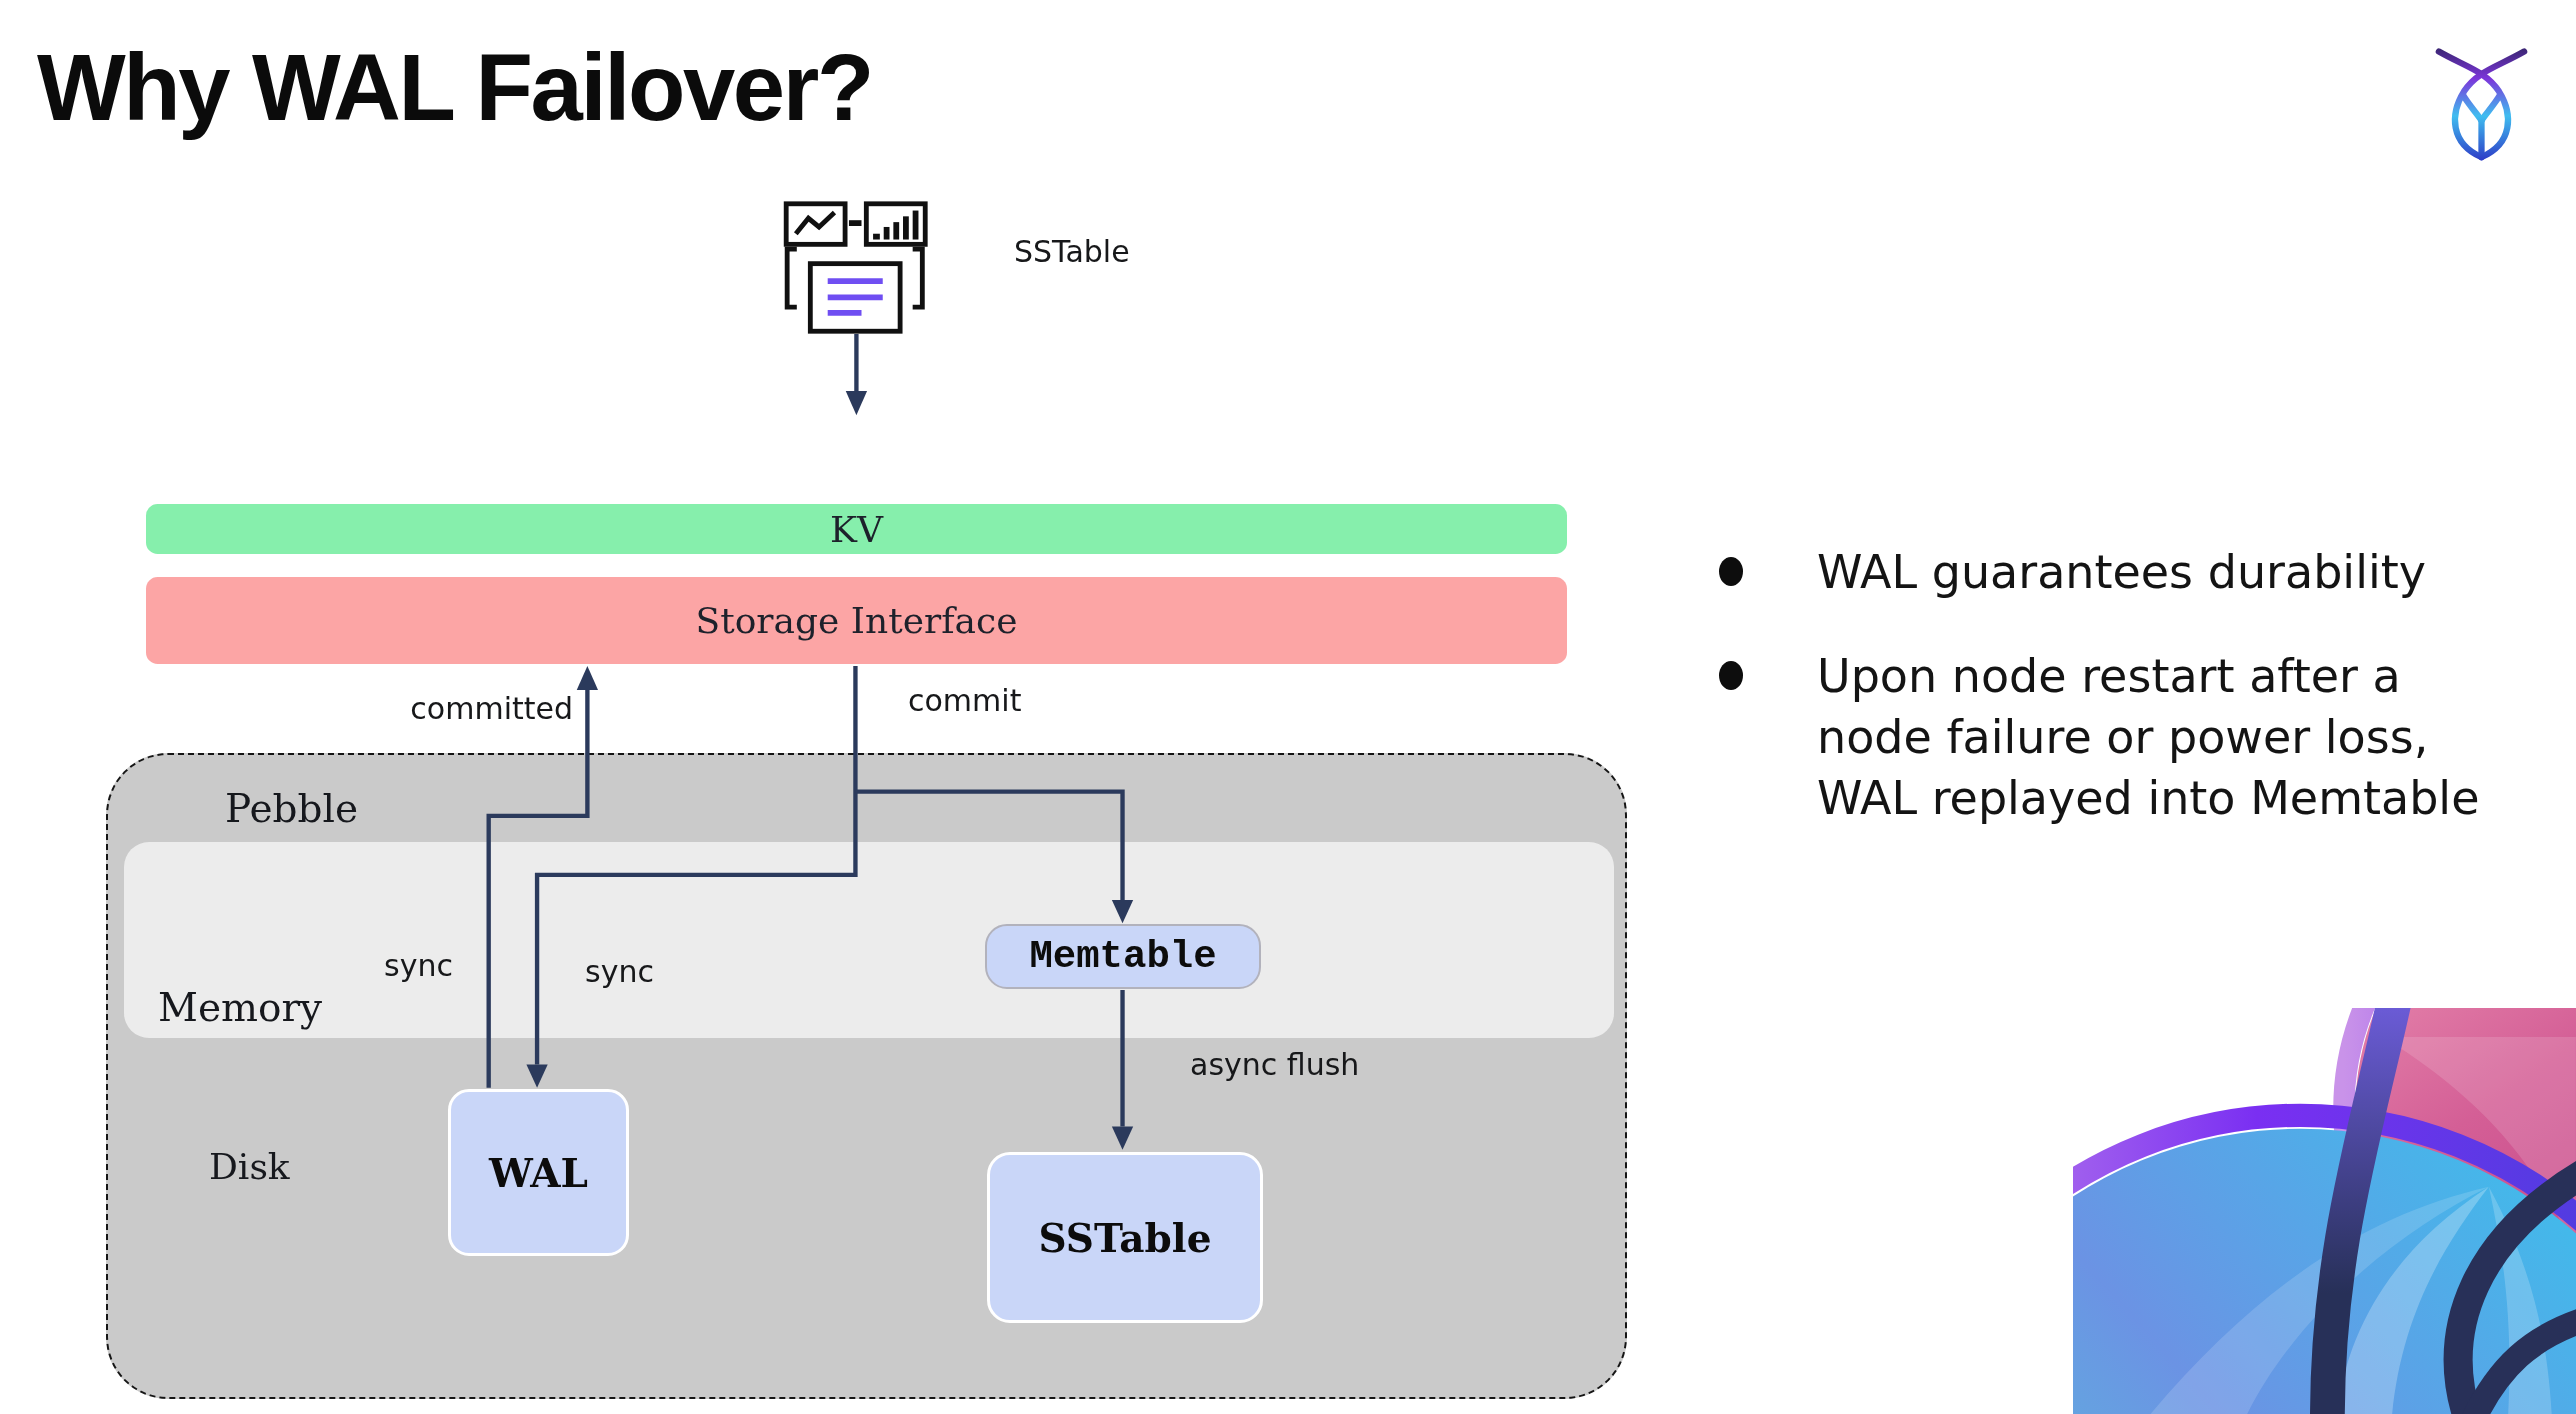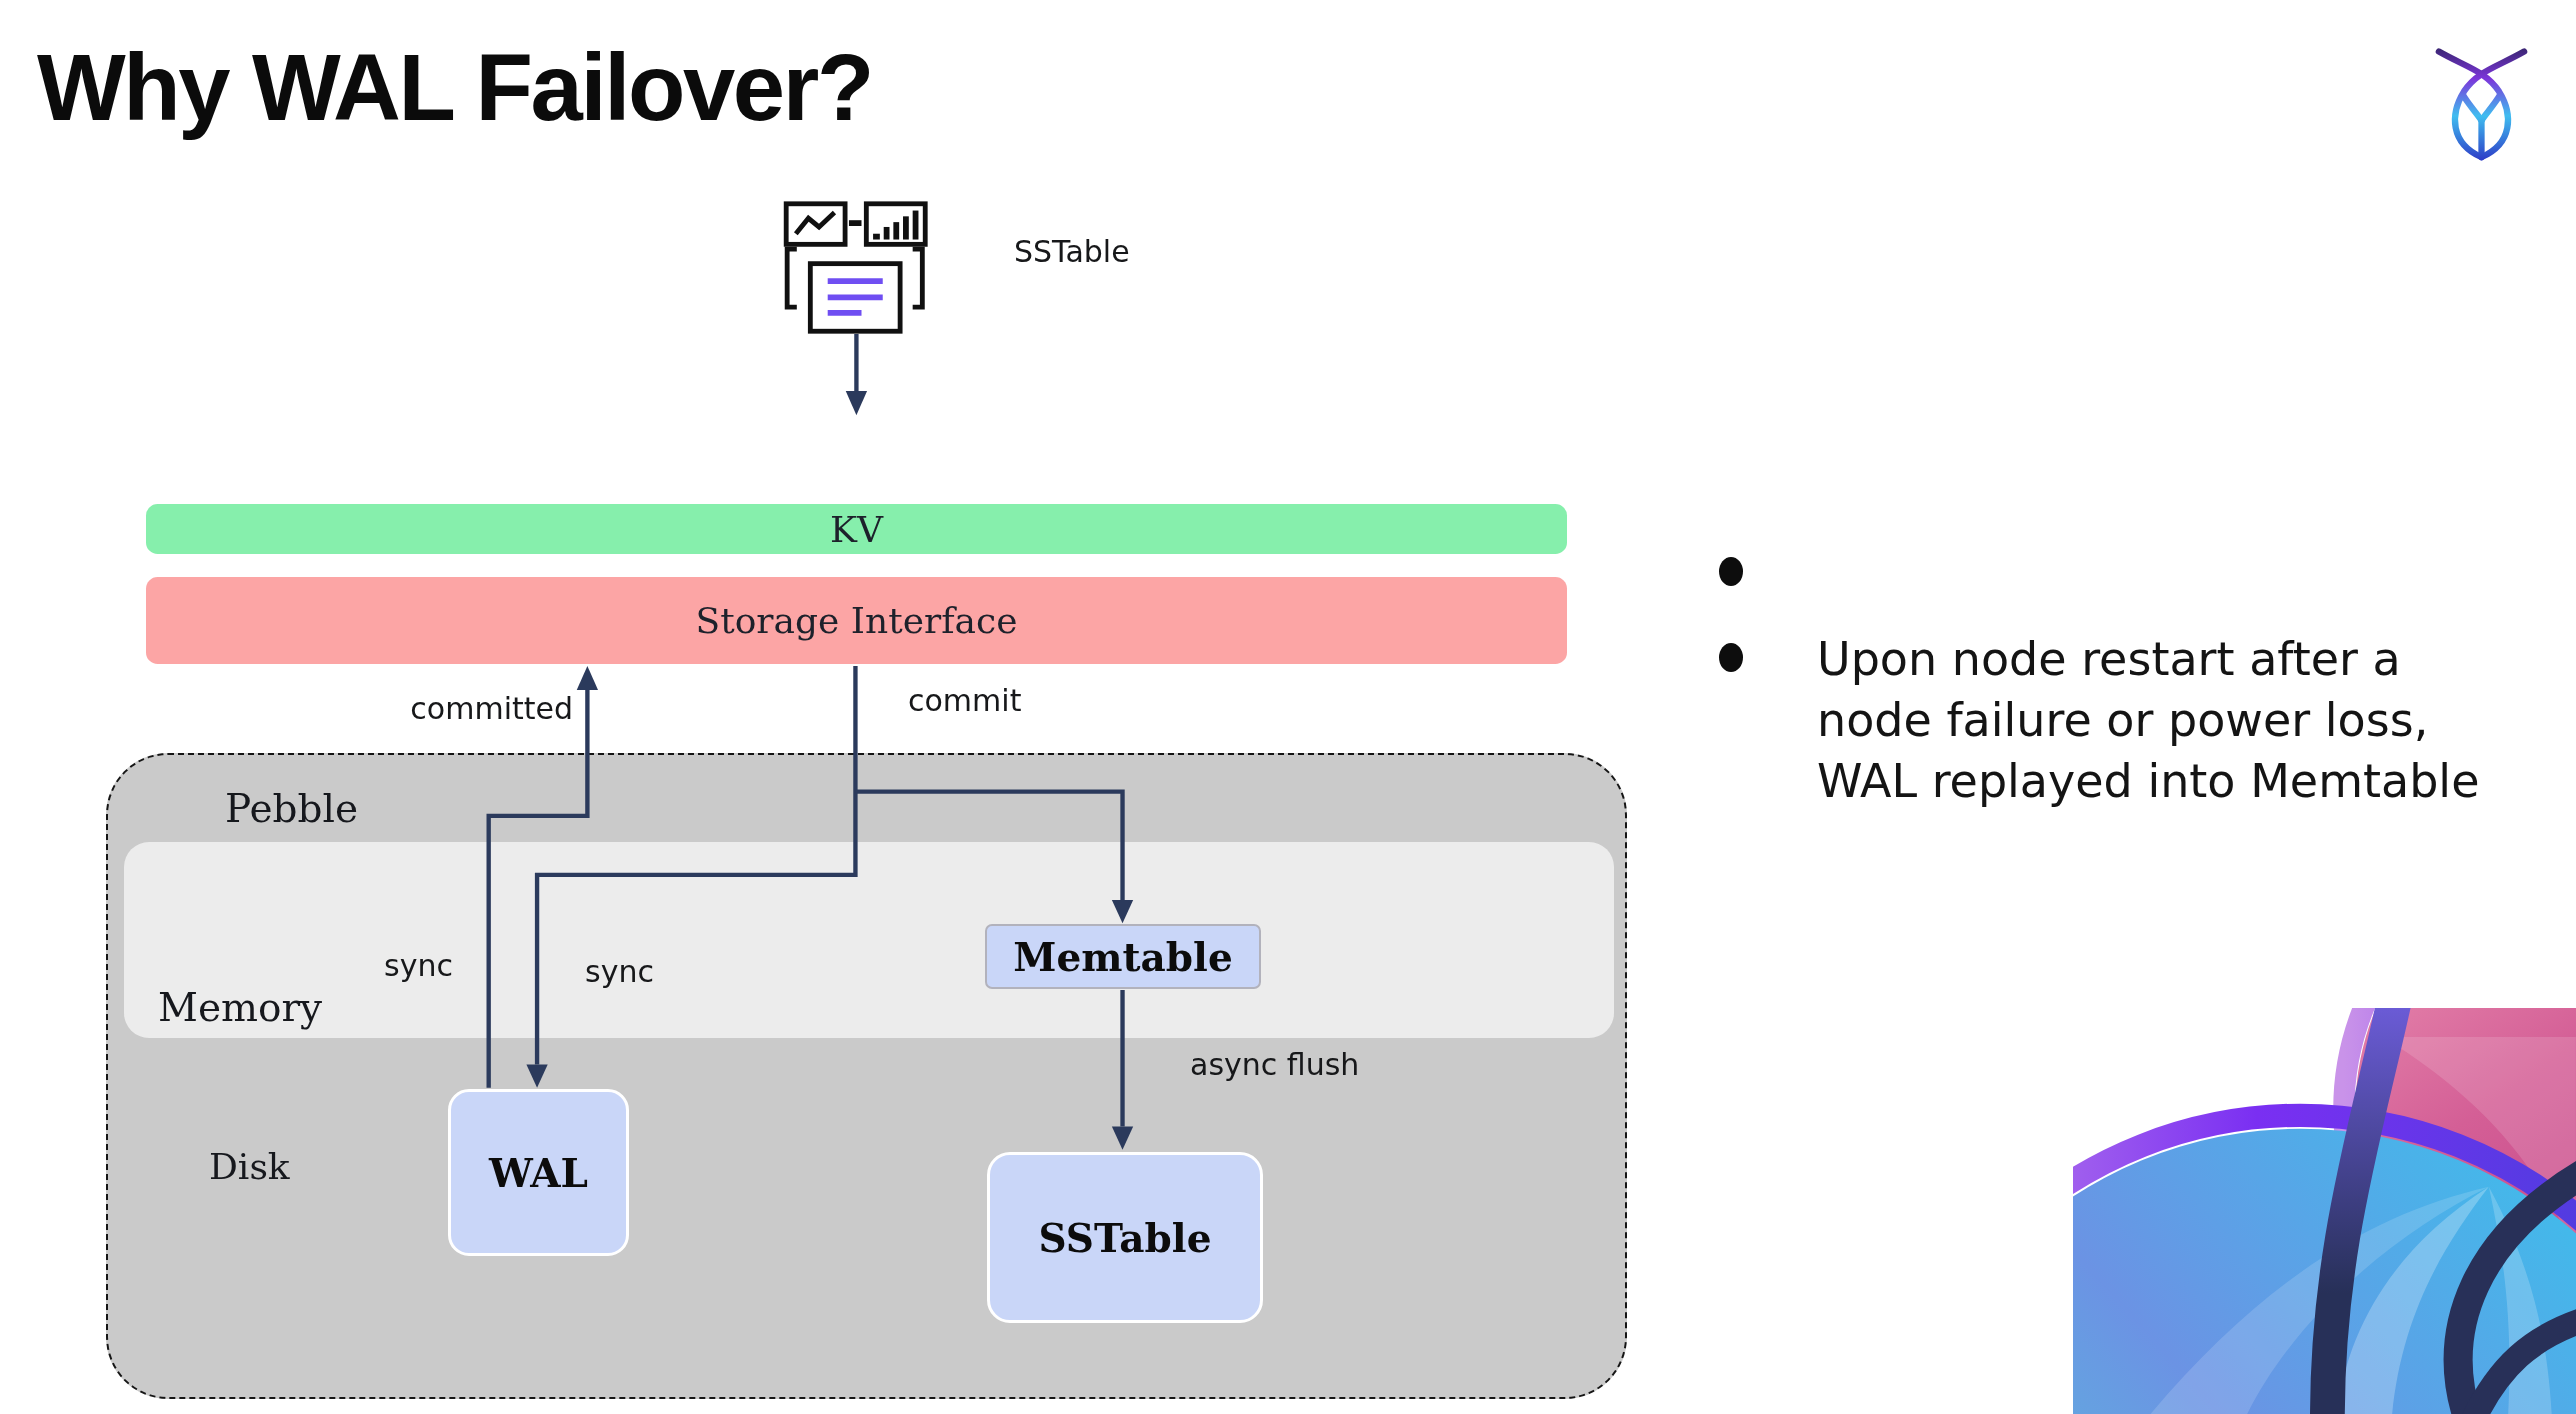--- a/index.html
+++ b/index.html
@@ -43,21 +43,21 @@
   .async-label{left:1190px;top:1047px;}
   .client-label{left:1014px;top:234px;font-size:30px;}
 
   
   .node{position:absolute;background:#c9d6f8;box-sizing:border-box;z-index:5;
         display:flex;align-items:center;justify-content:center;
         font-family:"DejaVu Serif",serif;font-weight:bold;color:#0c0c0c;}
   .wal{left:448px;top:1089px;width:181px;height:167px;border:3.9px solid #ffffff;
        border-radius:21px;font-size:39px;}
   .memtable{left:985px;top:924px;width:276px;height:65px;border:2.9px solid #b2b2bc;
-       border-radius:7px;font-size:39px;}
+       border-radius:22px;font-size:39px;font-family:Liberation Mono, monospace;}
   .sstable{left:987px;top:1152px;width:276px;height:171px;border:3.9px solid #ffffff;
        border-radius:23px;font-size:39px;}
 
   .overlay{position:absolute;left:0;top:0;width:2576px;height:1415px;z-index:4;
            pointer-events:none;}
   .abs{position:absolute;}
 
   
   .bullets{position:absolute;left:1719px;top:542px;width:813px;z-index:2;}
   .bullet-row{display:flex;align-items:flex-start;}
@@ -149,20 +149,21 @@
   <div class="elabel sync-right">sync</div>
   <div class="elabel async-label">async flush</div>
 
   <div class="node wal">WAL</div>
   <div class="node memtable">Memtable</div>
   <div class="node sstable">SSTable</div>
 
   <div class="bullets">
     <div class="bullet-row">
       <span class="dot"></span>
+      <div class="btext">WAL guarantees durability</div>
     </div>
     <div class="bullet-row">
       <span class="dot"></span>
       <div class="btext">Upon node restart after a
 node failure or power loss,
 WAL replayed into Memtable</div>
     </div>
   </div>
 
   <svg class="abs" style="left:2073px;top:1008px;" width="503" height="406" viewBox="0 0 520 420">

